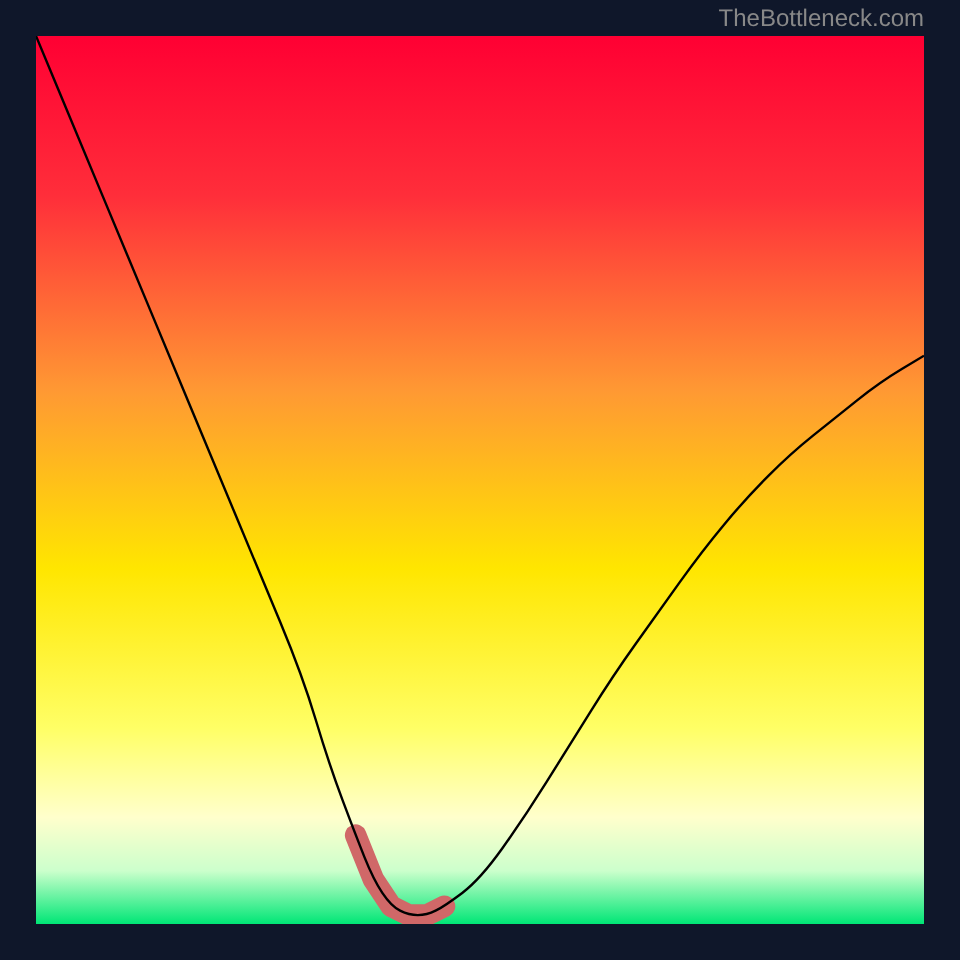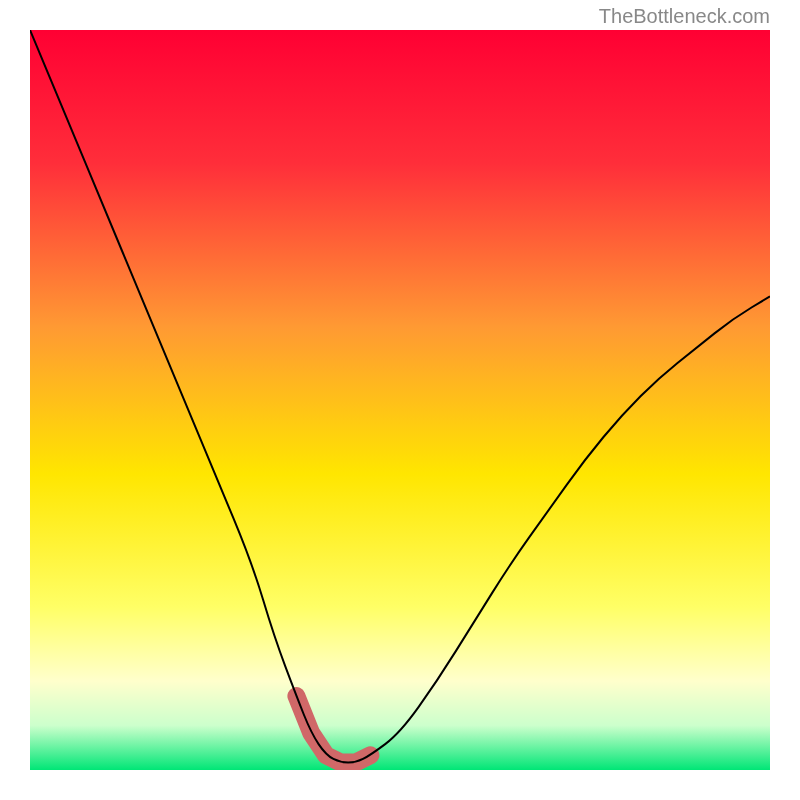--- a/index.html
+++ b/index.html
@@ -10,21 +10,21 @@
     height: 800px;
     overflow: hidden;
     position: relative;
   }
   .chart-container {
     position: absolute;
     top: 0;
     left: 0;
     width: 800px;
     height: 800px;
-    background: #ffffff;
+    background: #0f172a;
   }
   .plot-area {
     position: absolute;
     top: 30px;
     left: 30px;
     width: 740px;
     height: 740px;
     overflow: hidden;
   }
   .watermark {

